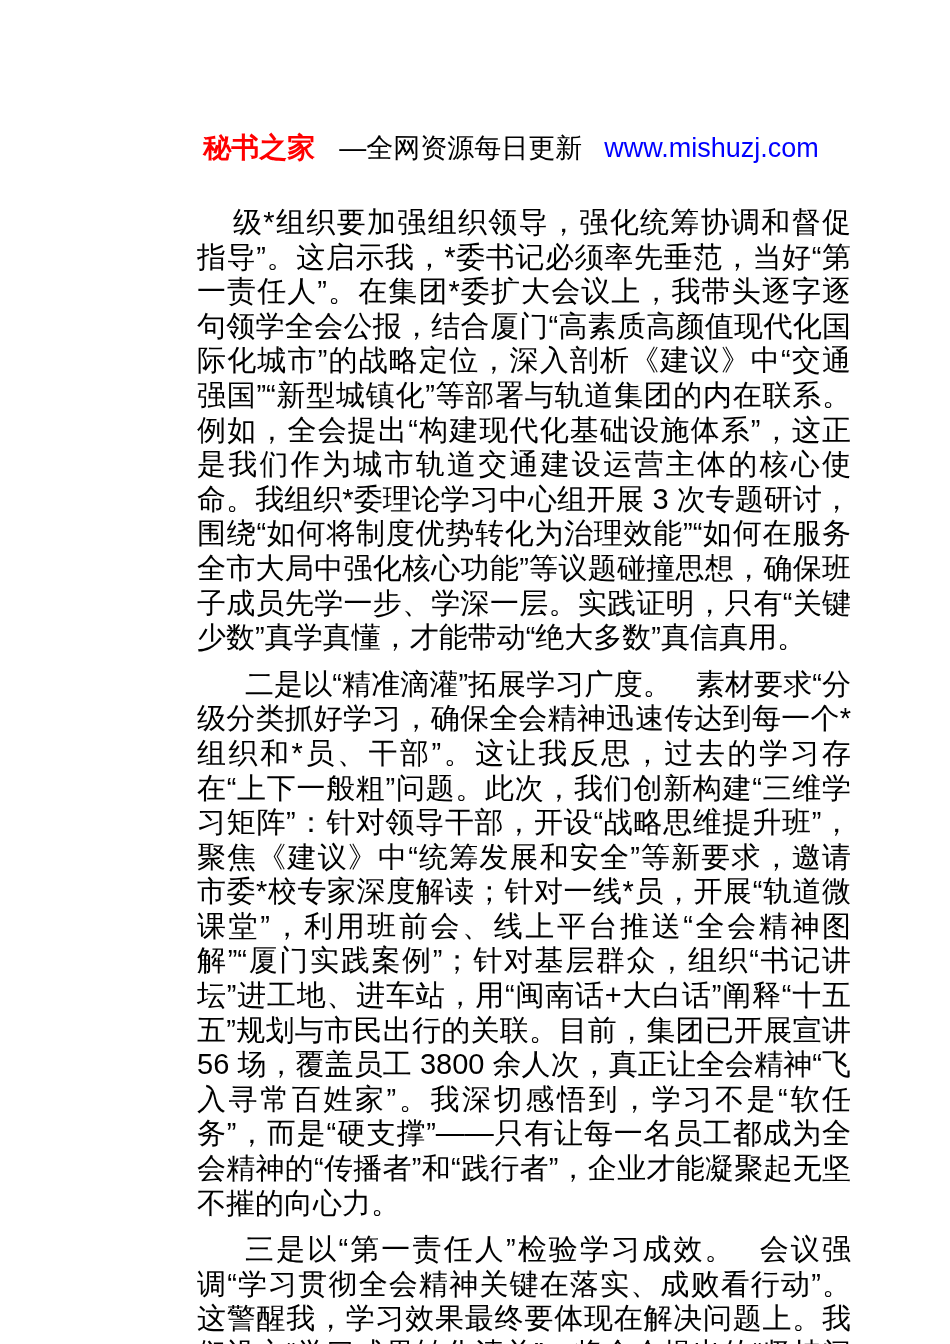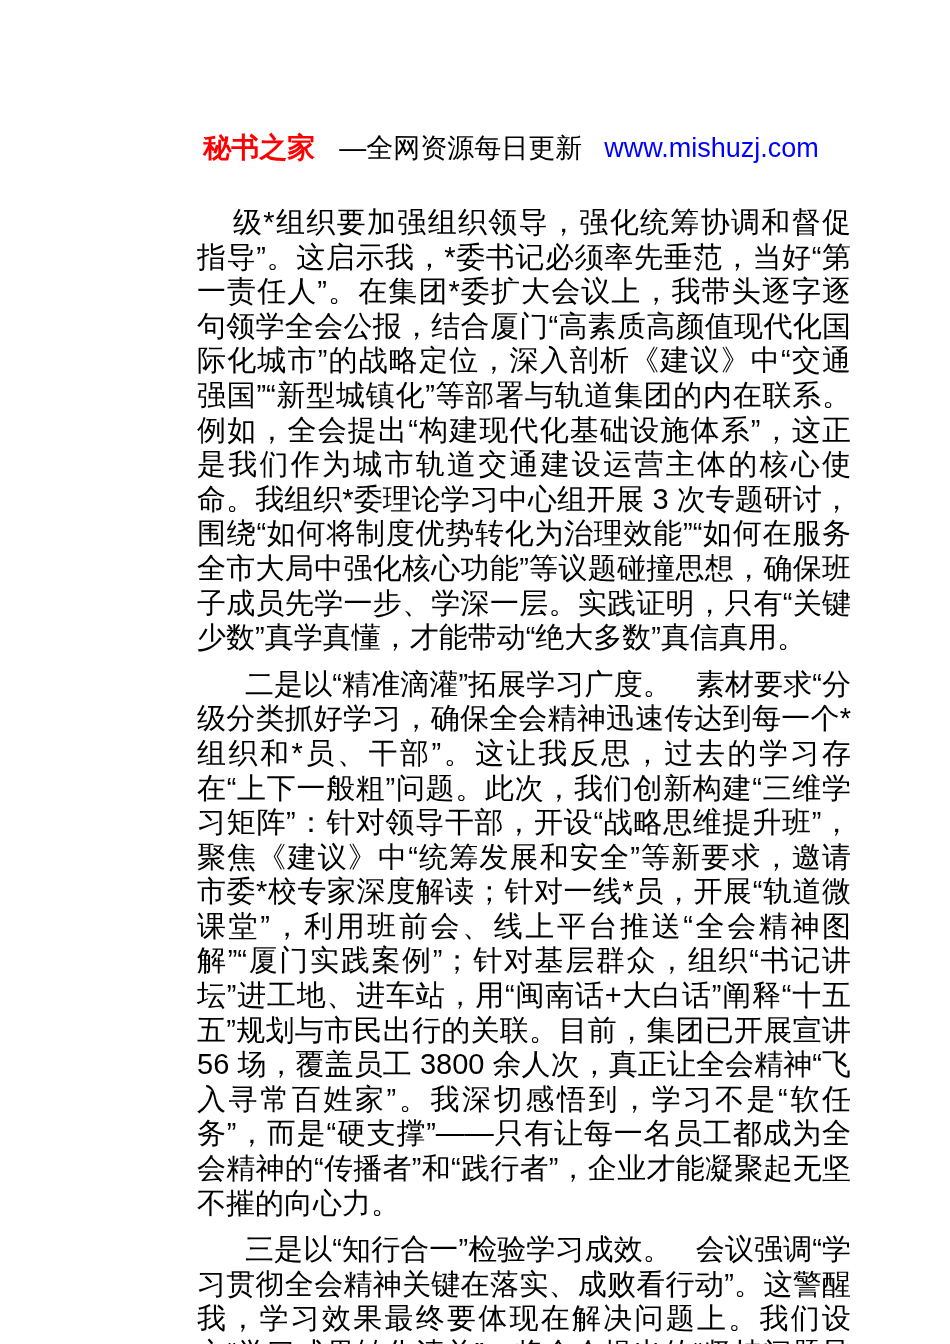--- a/index.html
+++ b/index.html
@@ -64,17 +64,17 @@
   <div class="doc-header">
     <span class="brand">秘书之家</span><span class="tagline">—全网资源每日更新</span><a class="site-url" href="#">www.mishuzj.com</a>
   </div>
 
   <div class="doc-body">
 
     <p><span class="para-lead"></span><span>级*组织要加强组织领导，强化统筹协调和督促指导”。这启示我，*委书记必须率先垂范，当好“第一责任人”。在集团*委扩大会议上，我带头逐字逐句领学全会公报，结合厦门“高素质高颜值现代化国际化城市”的战略定位，深入剖析《建议》中“交通强国”“新型城镇化”等部署与轨道集团的内在联系。例如，全会提出“构建现代化基础设施体系”，这正是我们作为城市轨道交通建设运营主体的核心使命。我组织*委理论学习中心组开展 3 次专题研讨，围绕“如何将制度优势转化为治理效能”“如何在服务全市大局中强化核心功能”等议题碰撞思想，确保班子成员先学一步、学深一层。实践证明，只有“关键少数”真学真懂，才能带动“绝大多数”真信真用。</span></p>
 
     <p class="indented"><span class="para-lead">二是以“精准滴灌”拓展学习广度。</span><span>素材要求“分级分类抓好学习，确保全会精神迅速传达到每一个*组织和*员、干部”。这让我反思，过去的学习存在“上下一般粗”问题。此次，我们创新构建“三维学习矩阵”：针对领导干部，开设“战略思维提升班”，聚焦《建议》中“统筹发展和安全”等新要求，邀请市委*校专家深度解读；针对一线*员，开展“轨道微课堂”，利用班前会、线上平台推送“全会精神图解”“厦门实践案例”；针对基层群众，组织“书记讲坛”进工地、进车站，用“闽南话+大白话”阐释“十五五”规划与市民出行的关联。目前，集团已开展宣讲 56 场，覆盖员工 3800 余人次，真正让全会精神“飞入寻常百姓家”。我深切感悟到，学习不是“软任务”，而是“硬支撑”——只有让每一名员工都成为全会精神的“传播者”和“践行者”，企业才能凝聚起无坚不摧的向心力。</span></p>
 
-    <p class="indented"><span class="para-lead">三是以“知行合一”检验学习成效。</span><span>会议强调“学习贯彻全会精神关键在落实、成败看行动”。这警醒我，学习效果最终要体现在解决问题上。我们设立“学习成果转化清单”，将全会提出的“坚持问题导向”要求具象化：</span></p>
+    <p class="indented"><span class="para-lead">三是以“第一责任人”检验学习成效。</span><span>会议强调“学习贯彻全会精神关键在落实、成败看行动”。这警醒我，学习效果最终要体现在解决问题上。我们设立“学习成果转化清单”，将全会提出的“坚持问题导向”要求具象化：</span></p>
 
   </div>
 
 </div>
 
 </body></html>

